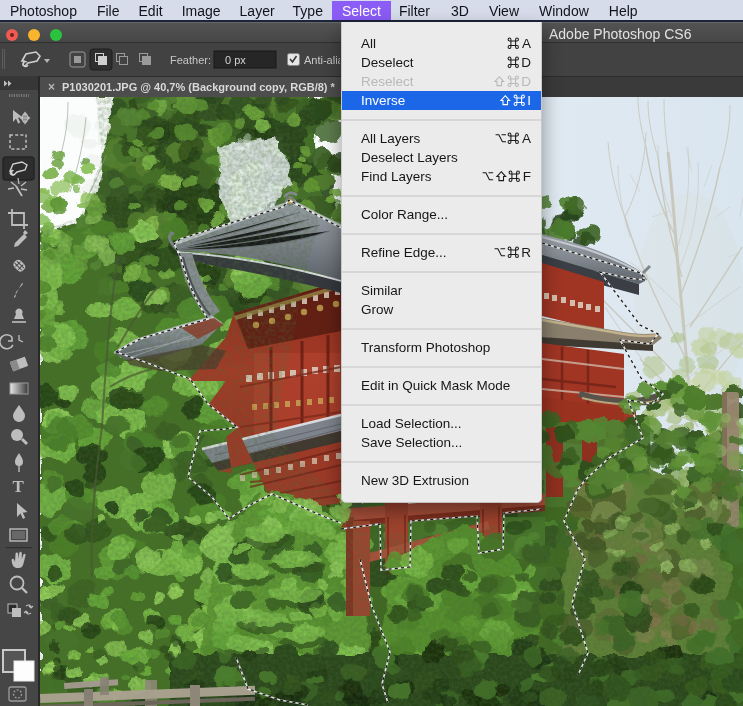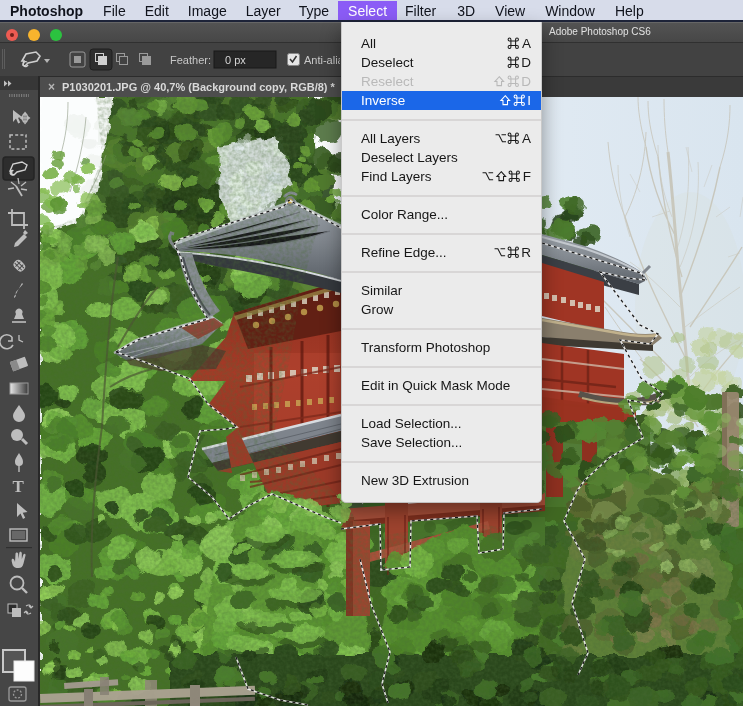--- a/index.html
+++ b/index.html
@@ -1805,41 +1805,41 @@
 <path d="M76,255 L100,242 L168,222 Q150,196 140,158 L134,147 L140,142 Q200,123 243,110 L249,103 L258,108 L301,131" stroke="#1c1c1c" stroke-width="1.3" stroke-dasharray="3 3.2"></path>
 <path d="M76,255 L102,264 L150,282 L168,307 L197,330 L186,332 L160,334 L148,380 L172,400 L189,422 L210,408 L232,397 L262,410 L285,420 L301,426" stroke="#1c1c1c" stroke-width="1.3" stroke-dasharray="3 3.2"></path>
 <path d="M502,146 L548,160 L601,176 L605,183 L588,181 L560,175 L600,228 L618,237 L610,247 L580,243 L601,281 L623,297 L612,307 L588,303 L603,341 L569,361 L545,383 L537,394 L524,424 L545,462 L532,506 L548,556 L538,578" stroke="#1c1c1c" stroke-width="1.3" stroke-dasharray="3 3.2"></path>
 <path d="M301,432 L340,427 L341,473 L370,470 L371,424 L437,419 L439,456 L463,452 L464,416 L502,412" stroke="#1c1c1c" stroke-width="1.3" stroke-dasharray="3 3.2"></path>
 <path d="M320,462 L331,507 L350,555 L342,587 L348,606" stroke="#1c1c1c" stroke-width="1.3" stroke-dasharray="3 3.2"></path>
 <path d="M196,560 L208,592 L240,603 L268,608" stroke="#1c1c1c" stroke-width="1.3" stroke-dasharray="3 3.2"></path>
 </g>
 </svg>
 
 <div id="menubar" class="abs">
- <div class="mi" style="font-weight:bold">Photoshop</div>
+ <div class="mi" style="font-weight:normal">Photoshop</div>
  <div class="mi">File</div>
     <div class="mi" style="padding-left:9px">Edit</div>
     <div class="mi" style="padding-left:9px">Image</div>
  <div class="mi" style="padding-left:9px">Layer</div>
     <div class="mi" style="padding:0 9px 0 8px">Type</div>
     <div class="mi sel" id="selitem">Select</div>
  <div class="mi" style="padding:0 8px">Filter</div>
     <div class="mi" style="padding:0 9px 0 13px">3D</div>
     <div class="mi" style="padding-left:11px">View</div>
  <div class="mi">Window</div>
     <div class="mi">Help</div>
 </div>
 <div id="mbline" class="abs"></div>
 
 <div id="titlebar" class="abs"></div>
 <div class="tl" style="left:6px;background:#ee5b52"></div>
 <div class="tl" style="left:28px;background:#f8b42d"></div>
 <div class="tl" style="left:50px;background:#2bc23f"></div>
 <div class="abs" style="left:10px;top:33px;width:4px;height:4px;border-radius:50%;background:#70201a;z-index:11"></div>
-<div class="abs" style="left:549px;top:26px;color:#e2e2e2;font-size:10px;z-index:11">Adobe Photoshop CS6</div>
+<div class="abs" style="left:549px;top:26px;color:#e2e2e2;font-size:14px;z-index:11">Adobe Photoshop CS6</div>
 
 <div id="optbar" class="abs"></div>
 <svg class="abs" style="left:0;top:42px;z-index:11" width="340" height="34" viewBox="0 0 340 34">
  <g stroke="#5d5d5d" stroke-width="1">
       <path d="M2.5,7 V27 M4.5,7 V27"></path>
     </g>
  <path d="M22,19 l4,-7 l10,-2 l4,4 l-3,5 l-9,2 l-3,3 l-2,-1 l1,-4 z" fill="none" stroke="#cfcfcf" stroke-width="1.6"></path>
  <path d="M28,23 a2.5,2.5 0 1 1 -1,-3" fill="none" stroke="#cfcfcf" stroke-width="1.4"></path>
  <path d="M44,17 l6,0 l-3,4 z" fill="#b5b5b5"></path>
  <g>

